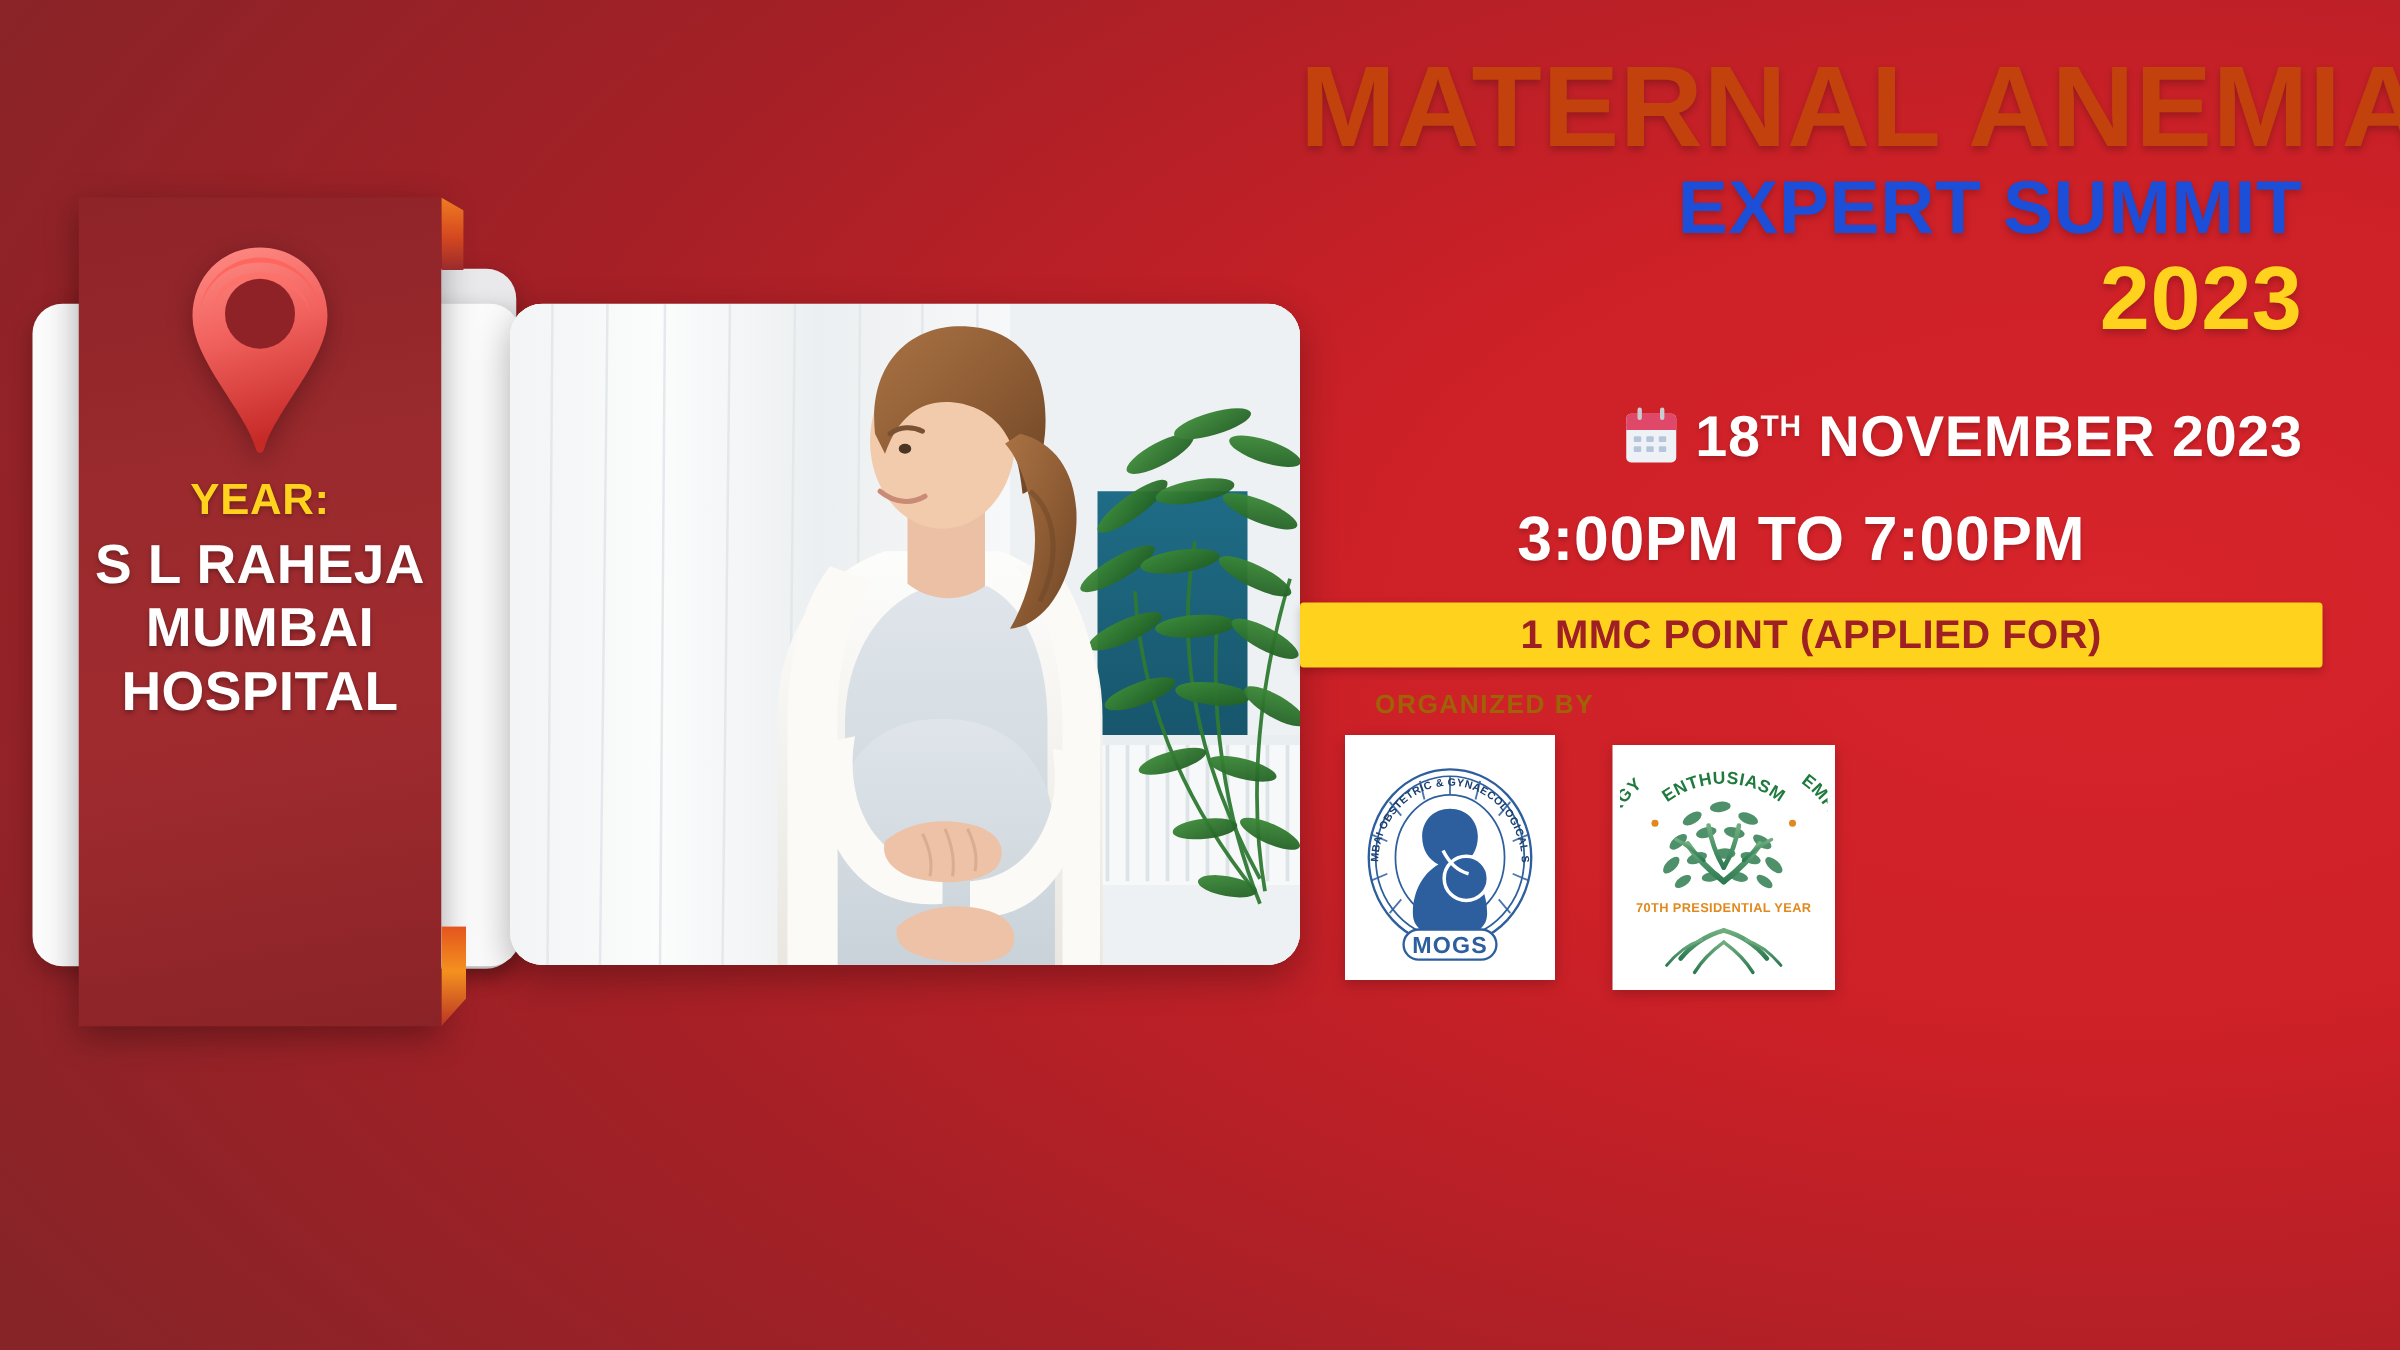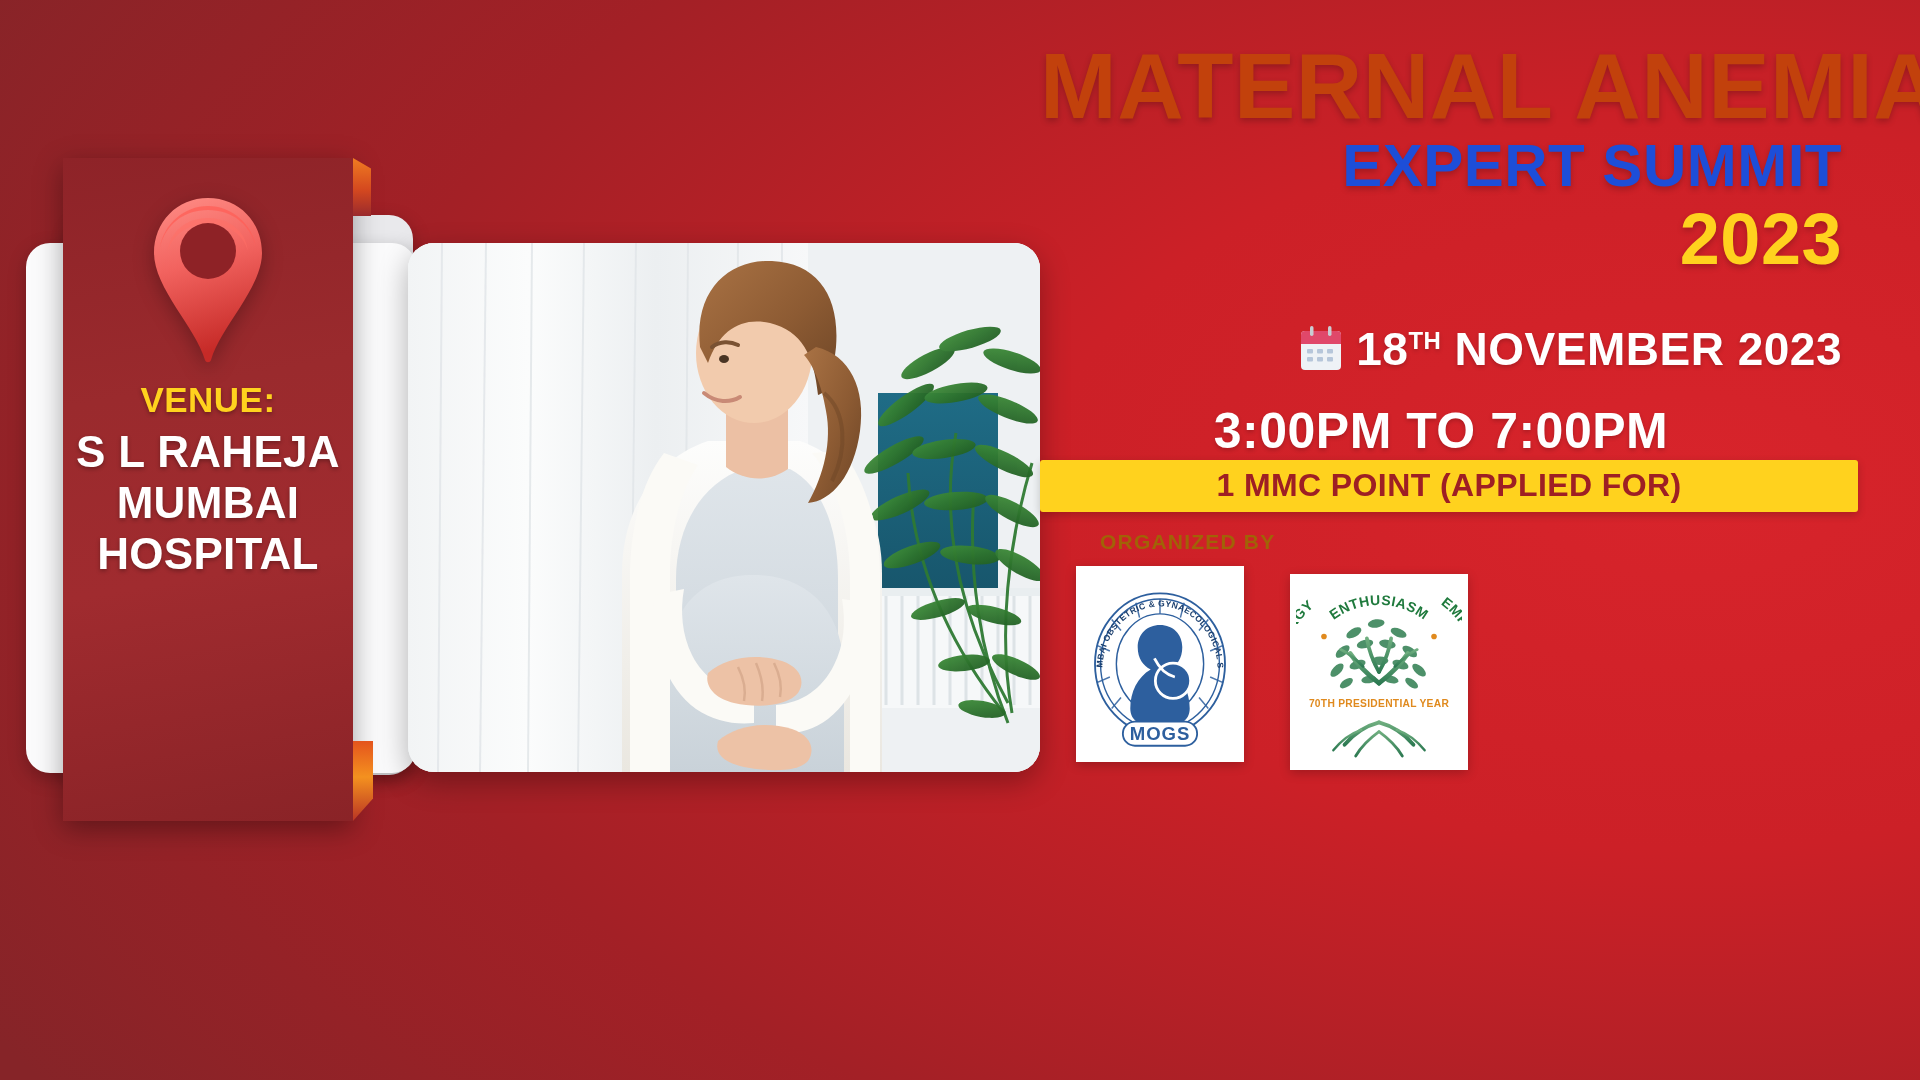--- a/index.html
+++ b/index.html
@@ -92,21 +92,21 @@
   }
   #date-text sup { font-size:.52em; vertical-align:super; font-weight:700; }
 
   #time-text {
     text-align:center; padding-right:38px; margin-top:26px;
     color:#ffffff; font-size:50px; font-weight:700; letter-spacing:.5px;
     text-shadow:0 2px 4px rgba(0,0,0,.2); white-space:nowrap;
   }
 
   #mmc-banner {
-    margin-left:0; margin-right:22px;
+    margin-top:22px; margin-left:0; margin-right:22px;
     background:#ffd21e; height:52px; border-radius:3px;
     display:flex; align-items:center; justify-content:center;
     box-shadow:0 3px 8px rgba(0,0,0,.2);
   }
   #mmc-text { color:#9e1f24; font-size:32px; font-weight:700; letter-spacing:.4px; white-space:nowrap; }
 
   #organized-by {
     margin-top:18px; margin-left:60px;
     color:#a16207; font-size:21px; font-weight:700; letter-spacing:1.2px;
   }
@@ -141,21 +141,21 @@
             <stop offset="100%" stop-color="#ff8d86" stop-opacity="0"></stop>
           </linearGradient>
         </defs>
         <path d="M62 2 C31 2 8 26 8 57 C8 92 50 132 59 164 C60 167 64 167 65 164 C74 132 116 92 116 57 C116 26 93 2 62 2 Z" fill="url(#pinGrad)"></path>
         <path d="M62 10 C38 10 18 28 14 51 C20 28 38 14 62 14 C86 14 104 28 110 51 C106 28 86 10 62 10 Z" fill="#ff5f57" opacity=".75"></path>
         <path d="M62 22 C40 22 24 36 22 55 C27 38 42 28 62 28 C82 28 97 38 102 55 C100 36 84 22 62 22 Z" fill="#ff6f66" opacity=".55"></path>
         <circle cx="62" cy="55" r="28" fill="#8e2226"></circle>
       </svg>
     </div>
 
-    <div class="venue-label">VENUE:</div>
+    <div class="venue-label">YEAR:</div>
     <div class="venue-lines">
       <div>S L RAHEJA</div>
       <div>MUMBAI</div>
       <div>HOSPITAL</div>
     </div>
   </div>
 </div>
 
 <div id="photo">
   <svg viewBox="0 0 632 529" preserveAspectRatio="xMidYMid slice">

